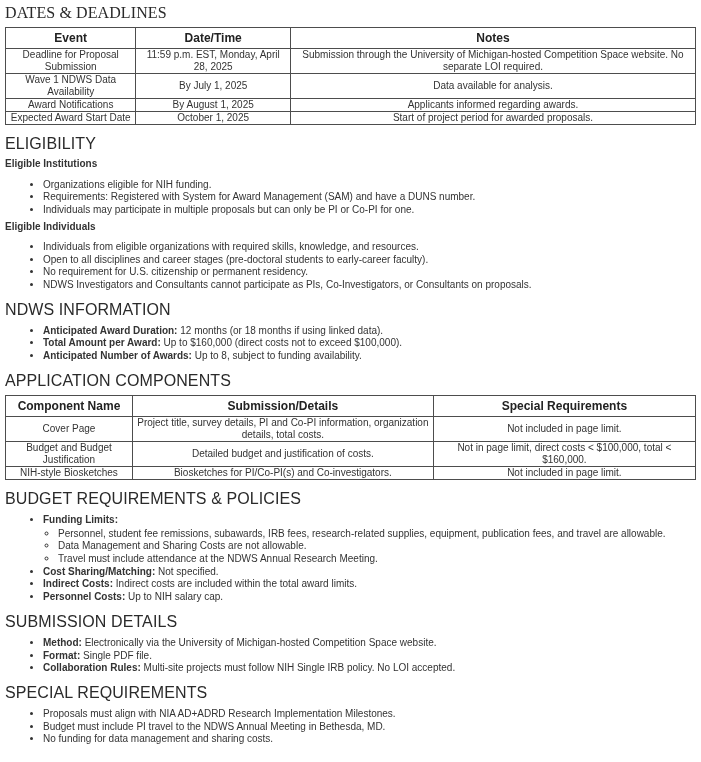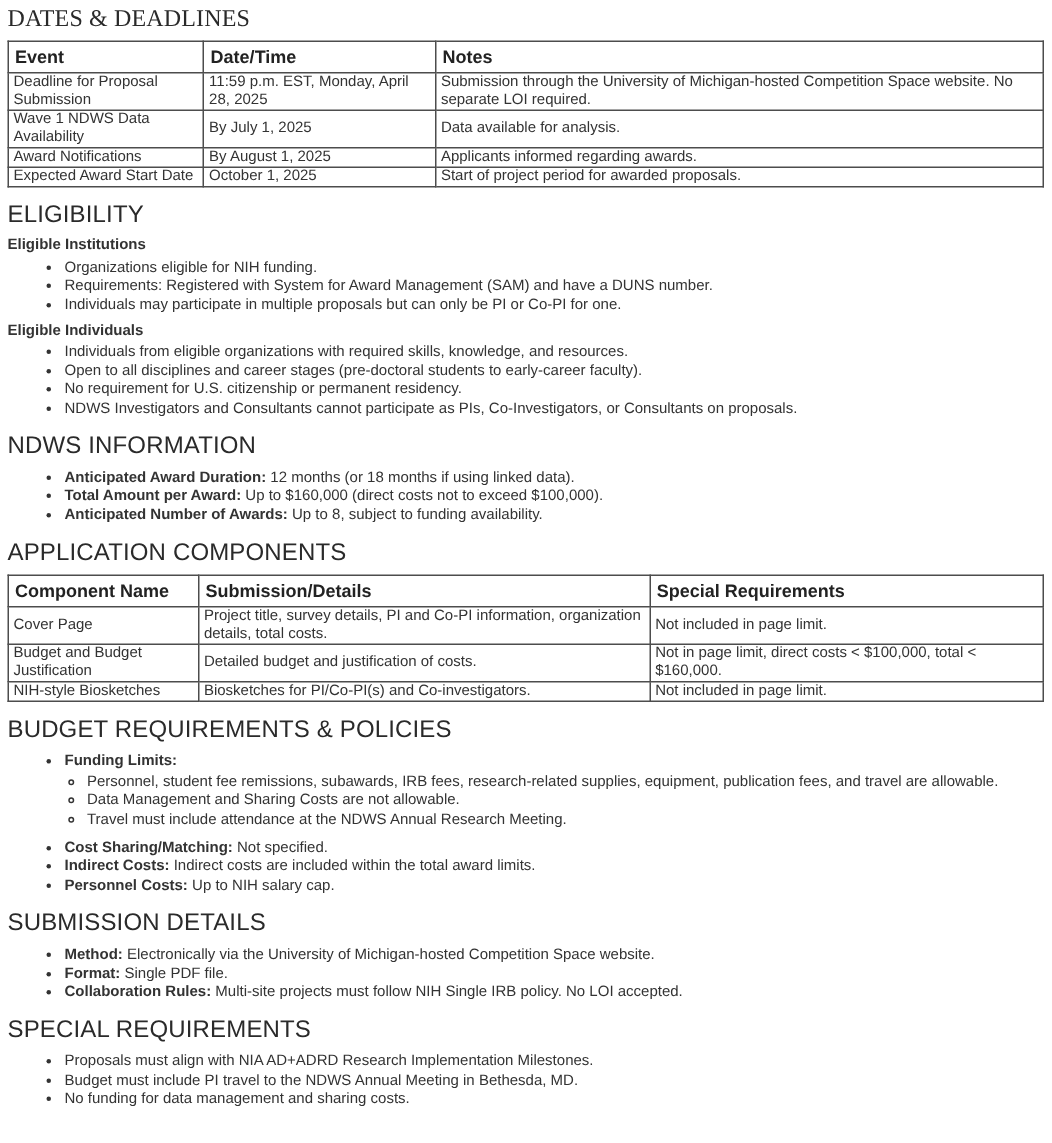--- a/index.html
+++ b/index.html
@@ -12,33 +12,33 @@
   }
   h2 {
     font-size: 16px; line-height: 16px; font-weight: 400;
     color: #2a2a2a; margin: 11px 0 6px; letter-spacing: 0.1px;
   }
   h2.first { margin-top: 1px; font-family: Liberation Serif, serif; }
   table {
     width: 100%; border-collapse: collapse; table-layout: fixed;
     margin: 1px 0 0 0;
   }
-  th, td { border: 1px solid #4d4d4d; text-align: left; word-wrap: break-word; margin-top: 6px; }
+  th, td { border: 1px solid #4d4d4d; text-align: center; word-wrap: break-word; margin-top: 6px; }
   th {
     font-size: 12px; font-weight: 700; color: #222;
     padding: 3px 4px; line-height: 1.2; vertical-align: middle;
   }
   td {
     font-size: 10px; padding: 0 3px; line-height: 12px;
     vertical-align: middle; color: #333;
   }
   .subhead { font-weight: 700; color: #333; margin: 5px 0 2px; font-size: 10px; }
   ul { margin: 7px 0 4px; padding-left: 38px; }
-  .subhead + ul { margin-top: 2px; }
-  ul ul { list-style-type: circle; margin: 1px 0 7px; padding-left: 15px; }
+  .subhead + ul { margin-top: 8px; }
+  ul ul { list-style-type: circle; margin: 1px 0 1px; padding-left: 15px; }
   li { margin: 0; padding: 0; }
   .b { font-weight: 700; }
 </style>
 </head>
 <body>
 
 <section>
   <h2 class="first">DATES &amp; DEADLINES</h2>
   <table>
     <colgroup>

